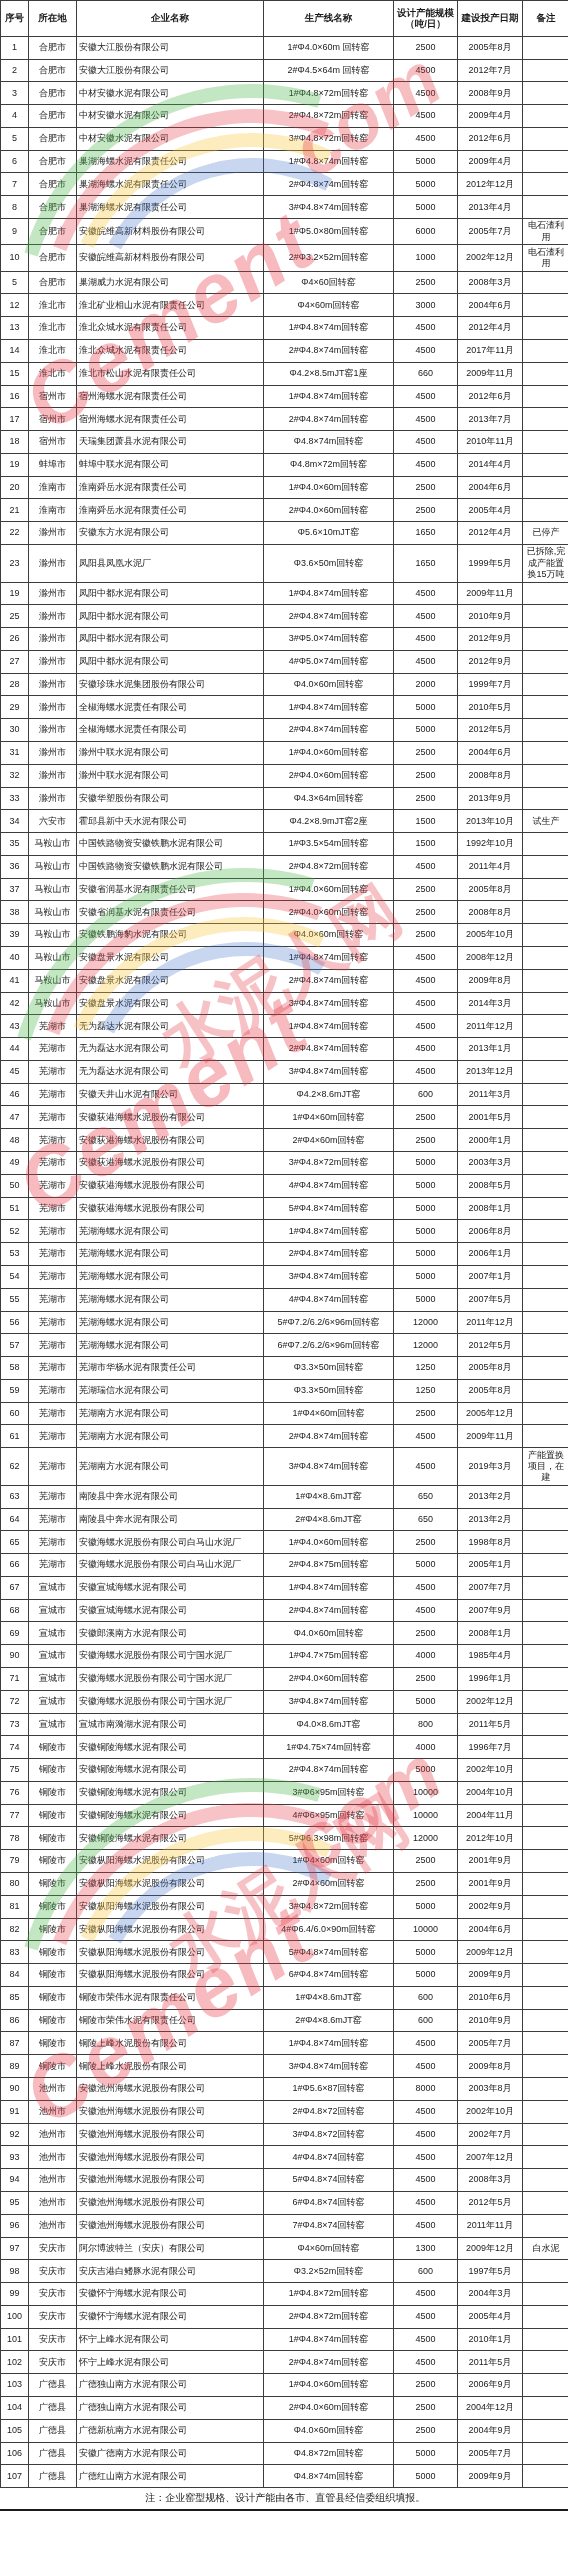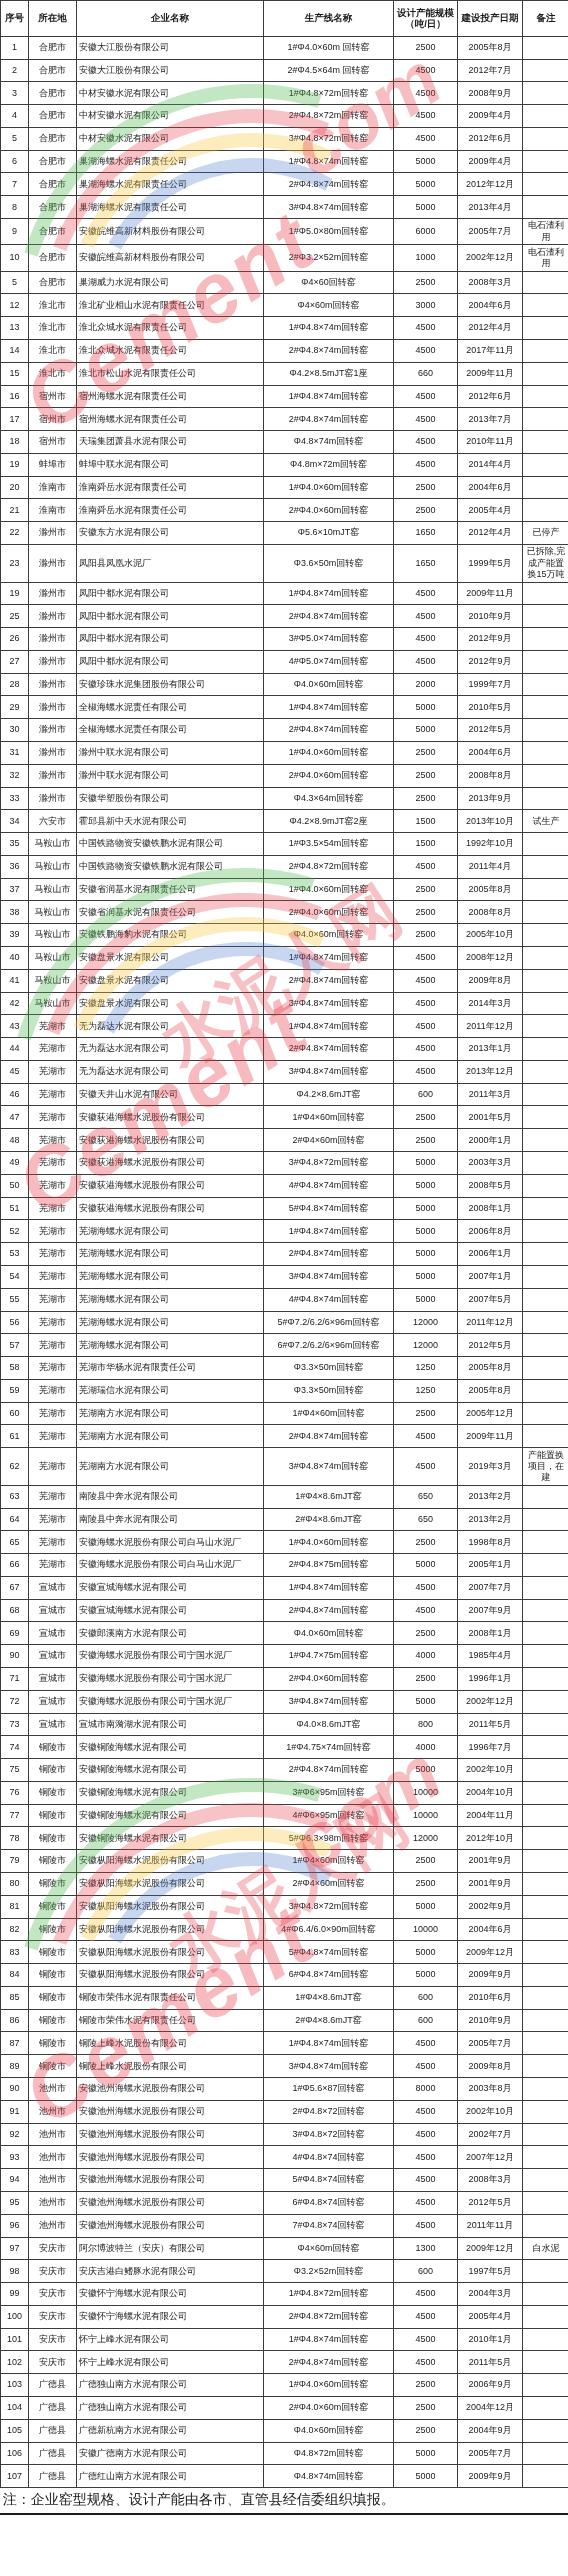--- a/index.html
+++ b/index.html
@@ -4,21 +4,21 @@
 <style>
   html,body{margin:0;padding:0;background:#fff;}
   body{font-family:"Liberation Sans","DejaVu Sans",sans-serif;color:#1a1a1a;}
   .page{position:relative;width:569px;min-height:2576px;margin:0 auto;background:#fff;overflow:hidden;}
   table.main{border-collapse:collapse;table-layout:fixed;width:569px;position:relative;z-index:1;}
   th,td{border:0.7px solid #3c3c3c;padding:1.4px 2.1px;font-size:9px;line-height:1.25;overflow:hidden;word-break:break-all;}
   thead th{height:32px;font-weight:bold;font-size:9.5px;text-align:center;vertical-align:middle;background:#fff;}
   tbody td{height:19px;vertical-align:middle;background:transparent;}
   td.seq,td.city,td.line,td.cap,td.date,td.remark{text-align:center;}
   td.company{text-align:left;}
-  .footer-note{font-size:14px;padding:2.8px 1.4px 4.2px 2.8px;border-bottom:2.8px solid #1b1b1b;position:relative;z-index:1;}
+  .footer-note{font-size:10px;padding:2.8px 1.4px 4.2px 2.8px;border-bottom:2.8px solid #1b1b1b;position:relative;z-index:1;text-align:center;}
   
   .wm{position:absolute;width:532px;height:532px;pointer-events:none;z-index:3;}
   .wm .arc{position:absolute;border-radius:50%;border:14px solid transparent;}
   .arc.a1{width:448px;height:448px;left:28px;top:42px;border-top-color:rgba(76,182,72,.33);transform:rotate(-28deg);}
   .arc.a2{width:399px;height:399px;left:53px;top:67px;border-top-color:rgba(231,57,70,.30);transform:rotate(-24deg);}
   .arc.a3{width:350px;height:350px;left:77px;top:91px;border-top-color:rgba(247,196,59,.33);transform:rotate(-20deg);}
   .arc.a4{width:301px;height:301px;left:102px;top:116px;border-top-color:rgba(59,111,196,.28);transform:rotate(-16deg);}
   .wm .t-en{position:absolute;left:21px;top:231px;font-size:84px;font-style:italic;font-weight:bold;letter-spacing:2.8px;color:rgba(230,52,66,.34);transform:rotate(-33deg);white-space:nowrap;}
   .wm .t-cn{position:absolute;left:168px;top:105px;font-size:67px;font-weight:bold;color:rgba(230,52,66,.30);transform:rotate(-33deg);white-space:nowrap;}
   .wm .t-com{position:absolute;left:301px;top:28px;font-size:77px;font-style:italic;font-weight:bold;color:rgba(230,52,66,.32);transform:rotate(-33deg);white-space:nowrap;}

